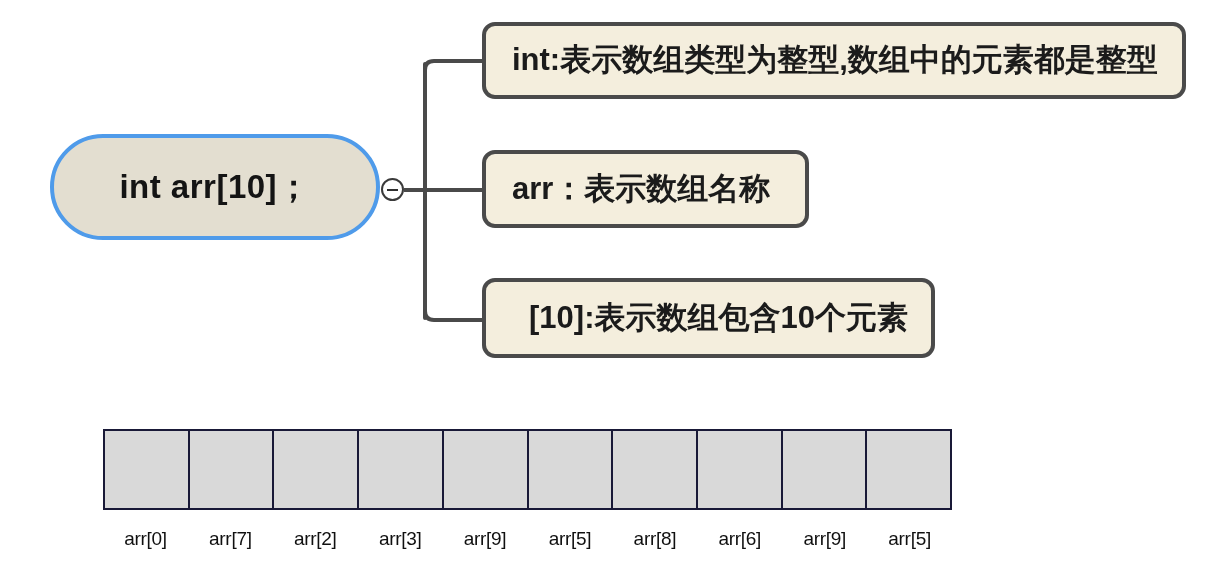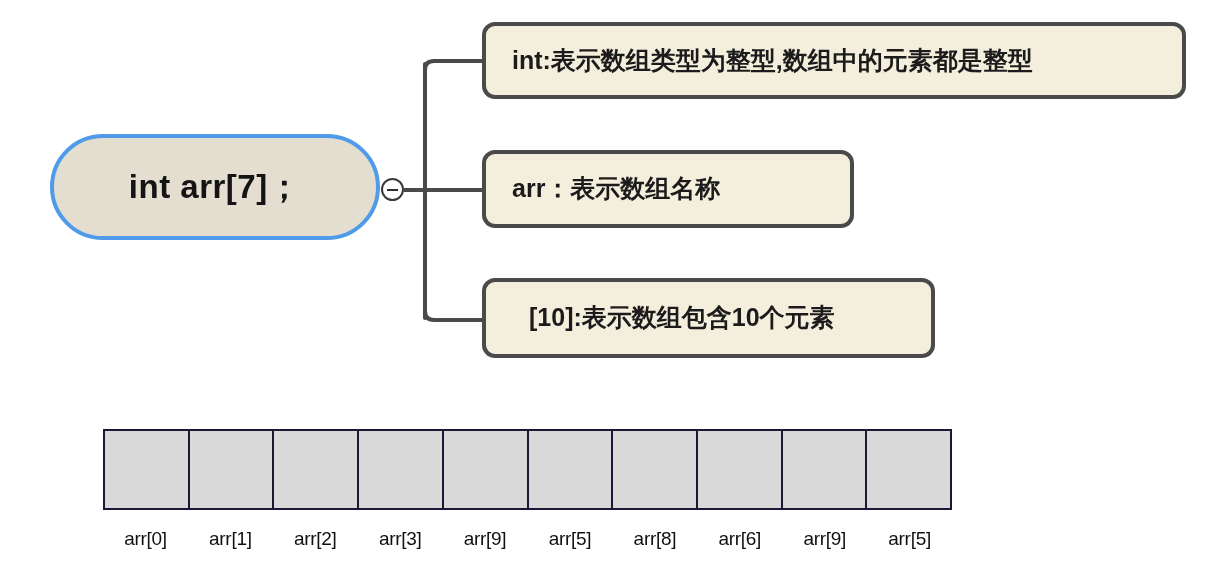--- a/index.html
+++ b/index.html
@@ -81,28 +81,28 @@
     position: absolute;
     box-sizing: border-box;
     background: #f4eedd;
     border: 4px solid #4a4a4a;
     border-radius: 13px;
     display: flex;
     align-items: center;
     padding: 0 26px;
   }
   .branch-box .branch-text {
-    font-size: 25px;
+    font-size: 31px;
     font-weight: bold;
     color: #1b1b1b;
     white-space: nowrap;
     line-height: 1.1;
   }
   #branch-box-0 { left: 482px; top: 22px;  width: 704px; height: 77px; }
-  #branch-box-1 { left: 482px; top: 150px; width: 372px; height: 78px; }
+  #branch-box-1 { left: 482px; top: 150px; width: 327px; height: 78px; }
   #branch-box-2 { left: 482px; top: 278px; width: 453px; height: 80px; padding-left: 43px; }
 
   
   #array-table {
     position: absolute;
     left: 103px;
     top: 429px;
     width: 849px;
     height: 81px;
     display: flex;
@@ -148,21 +148,21 @@
     <path d="M 425 64 L 425 318" stroke="#4a4a4a" stroke-width="4" fill="none" stroke-linecap="round"></path>
 
     <path d="M 425 70 Q 425 61 434 61 L 482 61" stroke="#4a4a4a" stroke-width="4" fill="none" stroke-linecap="round"></path>
 
     <path d="M 425 190 L 482 190" stroke="#4a4a4a" stroke-width="4" fill="none"></path>
 
     <path d="M 425 311 Q 425 320 434 320 L 482 320" stroke="#4a4a4a" stroke-width="4" fill="none" stroke-linecap="round"></path>
   </svg>
 
   <div id="root-node">
-    <span class="root-text">int arr[7]；</span>
+    <span class="root-text">int arr[10]；</span>
   </div>
 
   <div id="collapse-toggle">
     <span class="minus"></span>
   </div>
 
   <div class="branch-box" id="branch-box-0">
     <span class="branch-text">int:表示数组类型为整型,数组中的元素都是整型</span>
   </div>
 
@@ -182,21 +182,21 @@
     <div class="array-cell"></div>
     <div class="array-cell"></div>
     <div class="array-cell"></div>
     <div class="array-cell"></div>
     <div class="array-cell"></div>
     <div class="array-cell"></div>
   </div>
 
   <div id="array-labels">
     <div class="array-label">arr[0]</div>
-    <div class="array-label">arr[1]</div>
+    <div class="array-label">arr[7]</div>
     <div class="array-label">arr[2]</div>
     <div class="array-label">arr[3]</div>
     <div class="array-label">arr[9]</div>
     <div class="array-label">arr[5]</div>
     <div class="array-label">arr[8]</div>
     <div class="array-label">arr[6]</div>
     <div class="array-label">arr[9]</div>
     <div class="array-label">arr[5]</div>
   </div>
 

